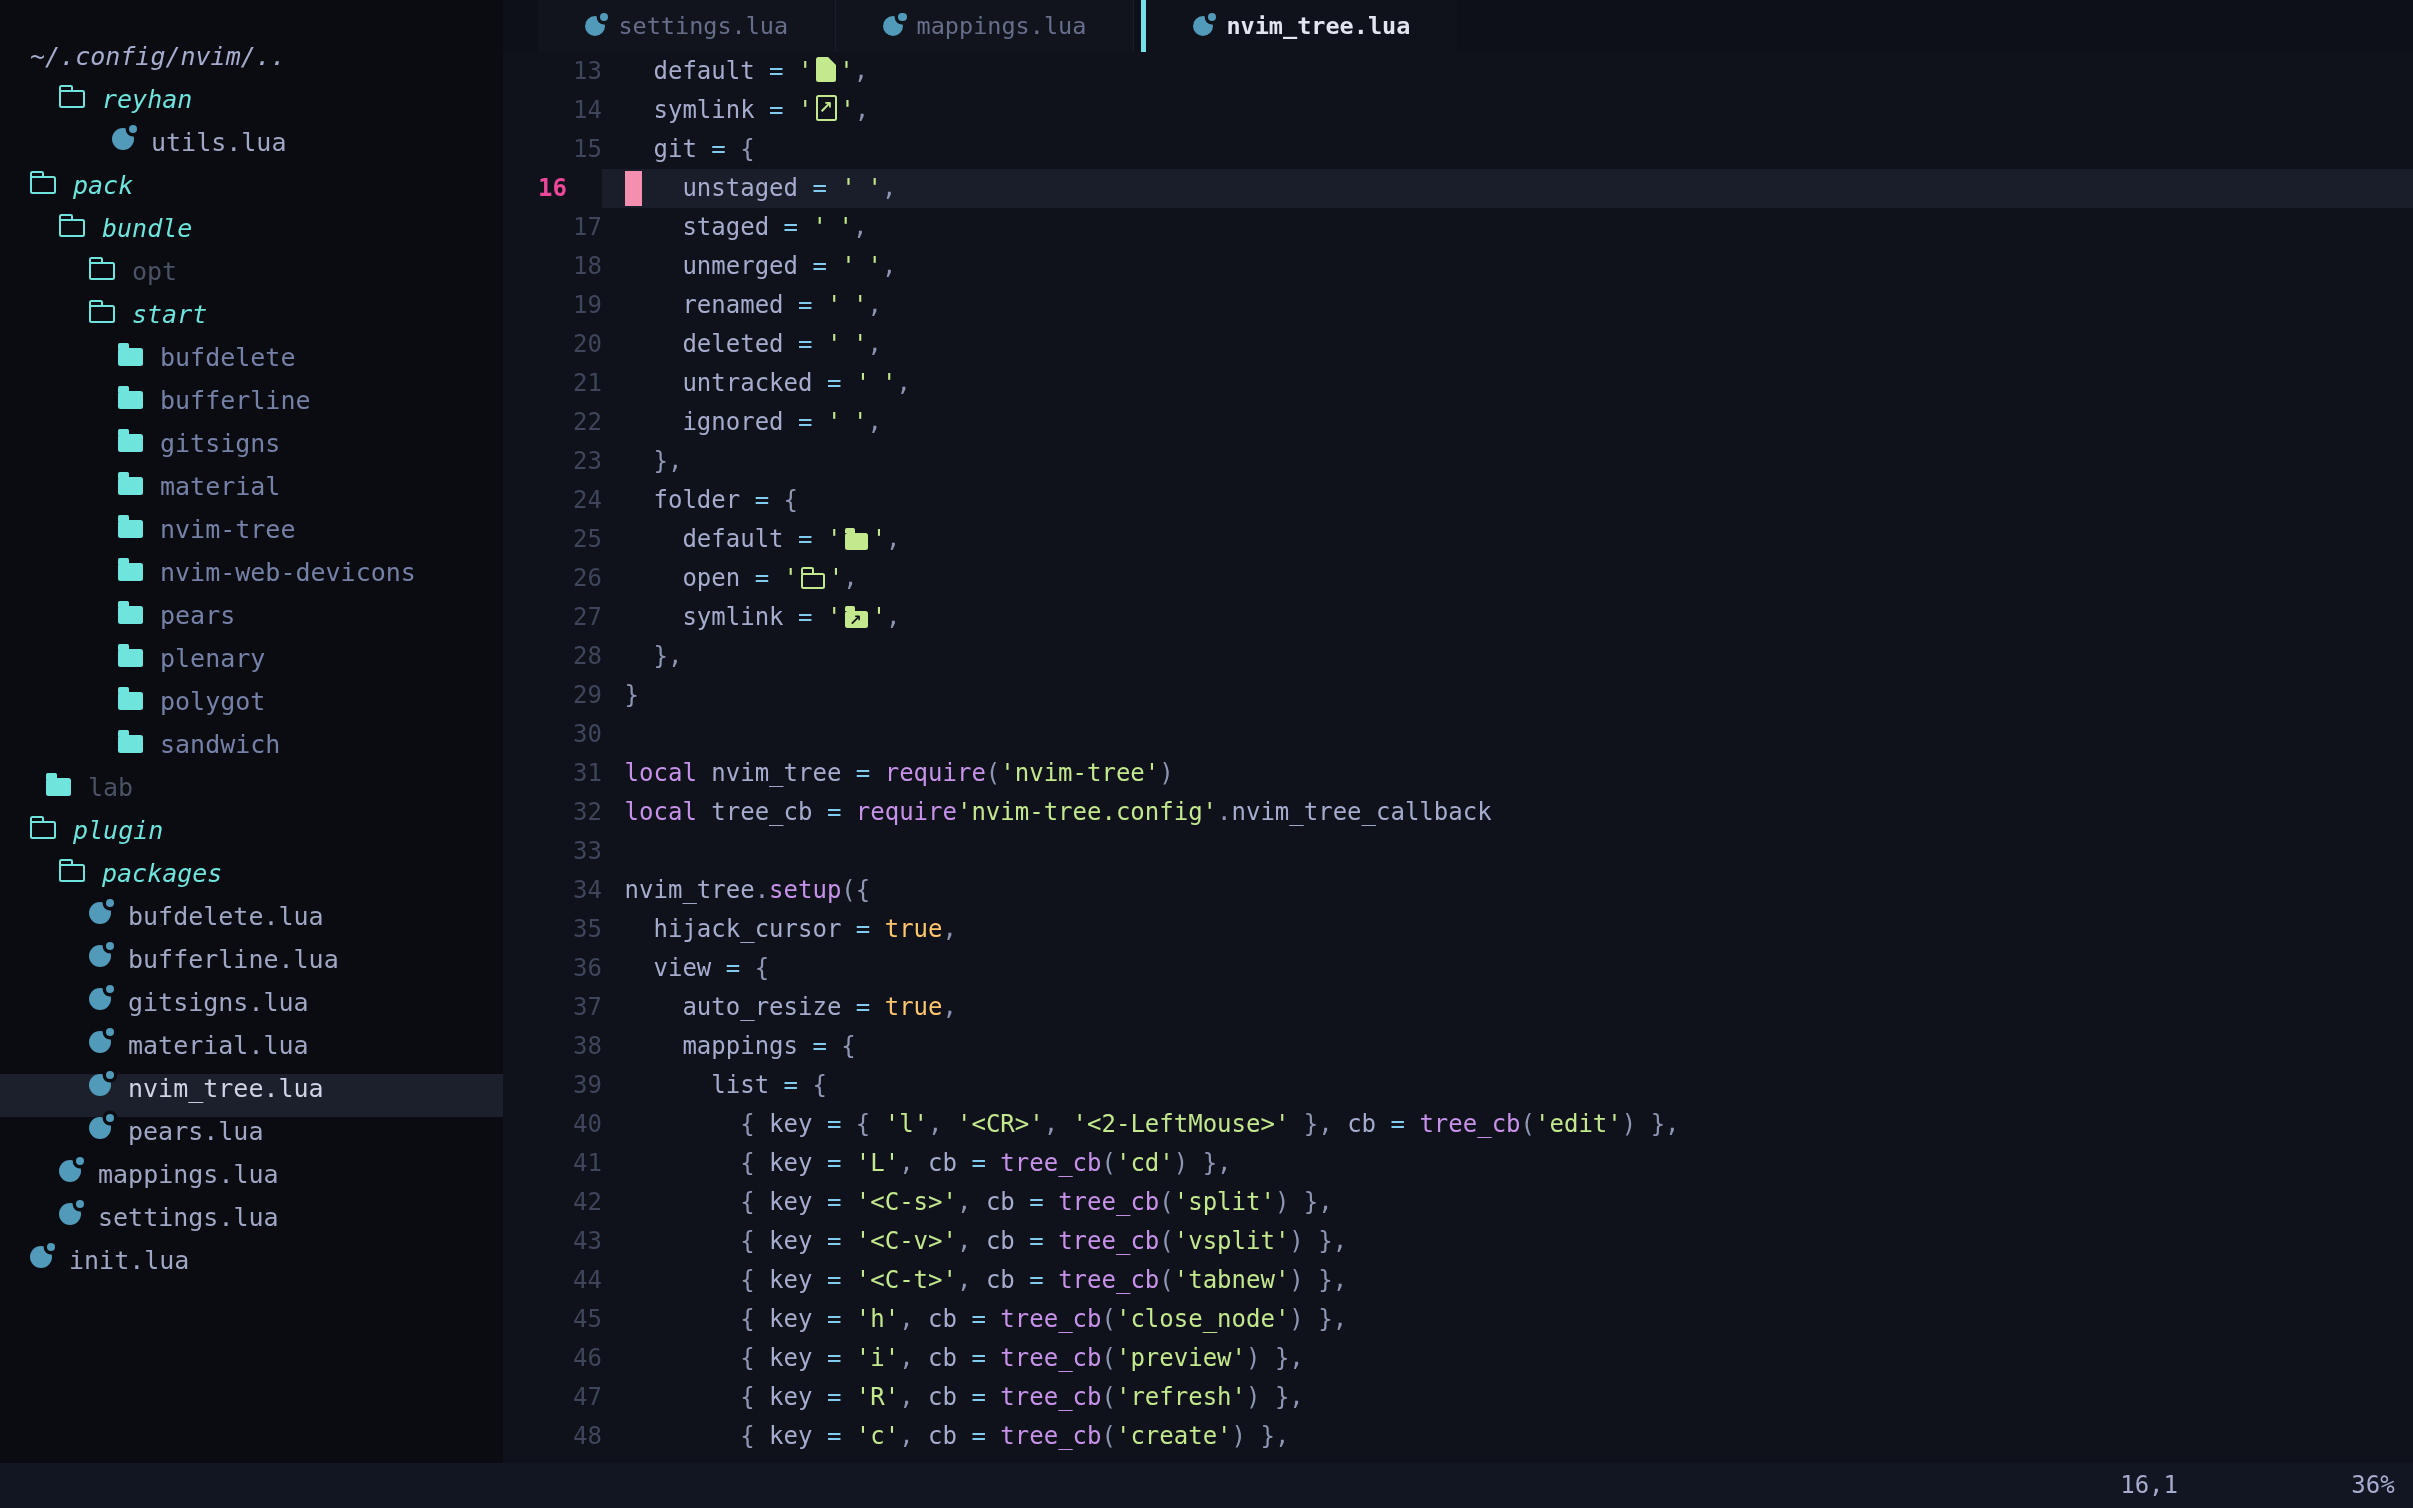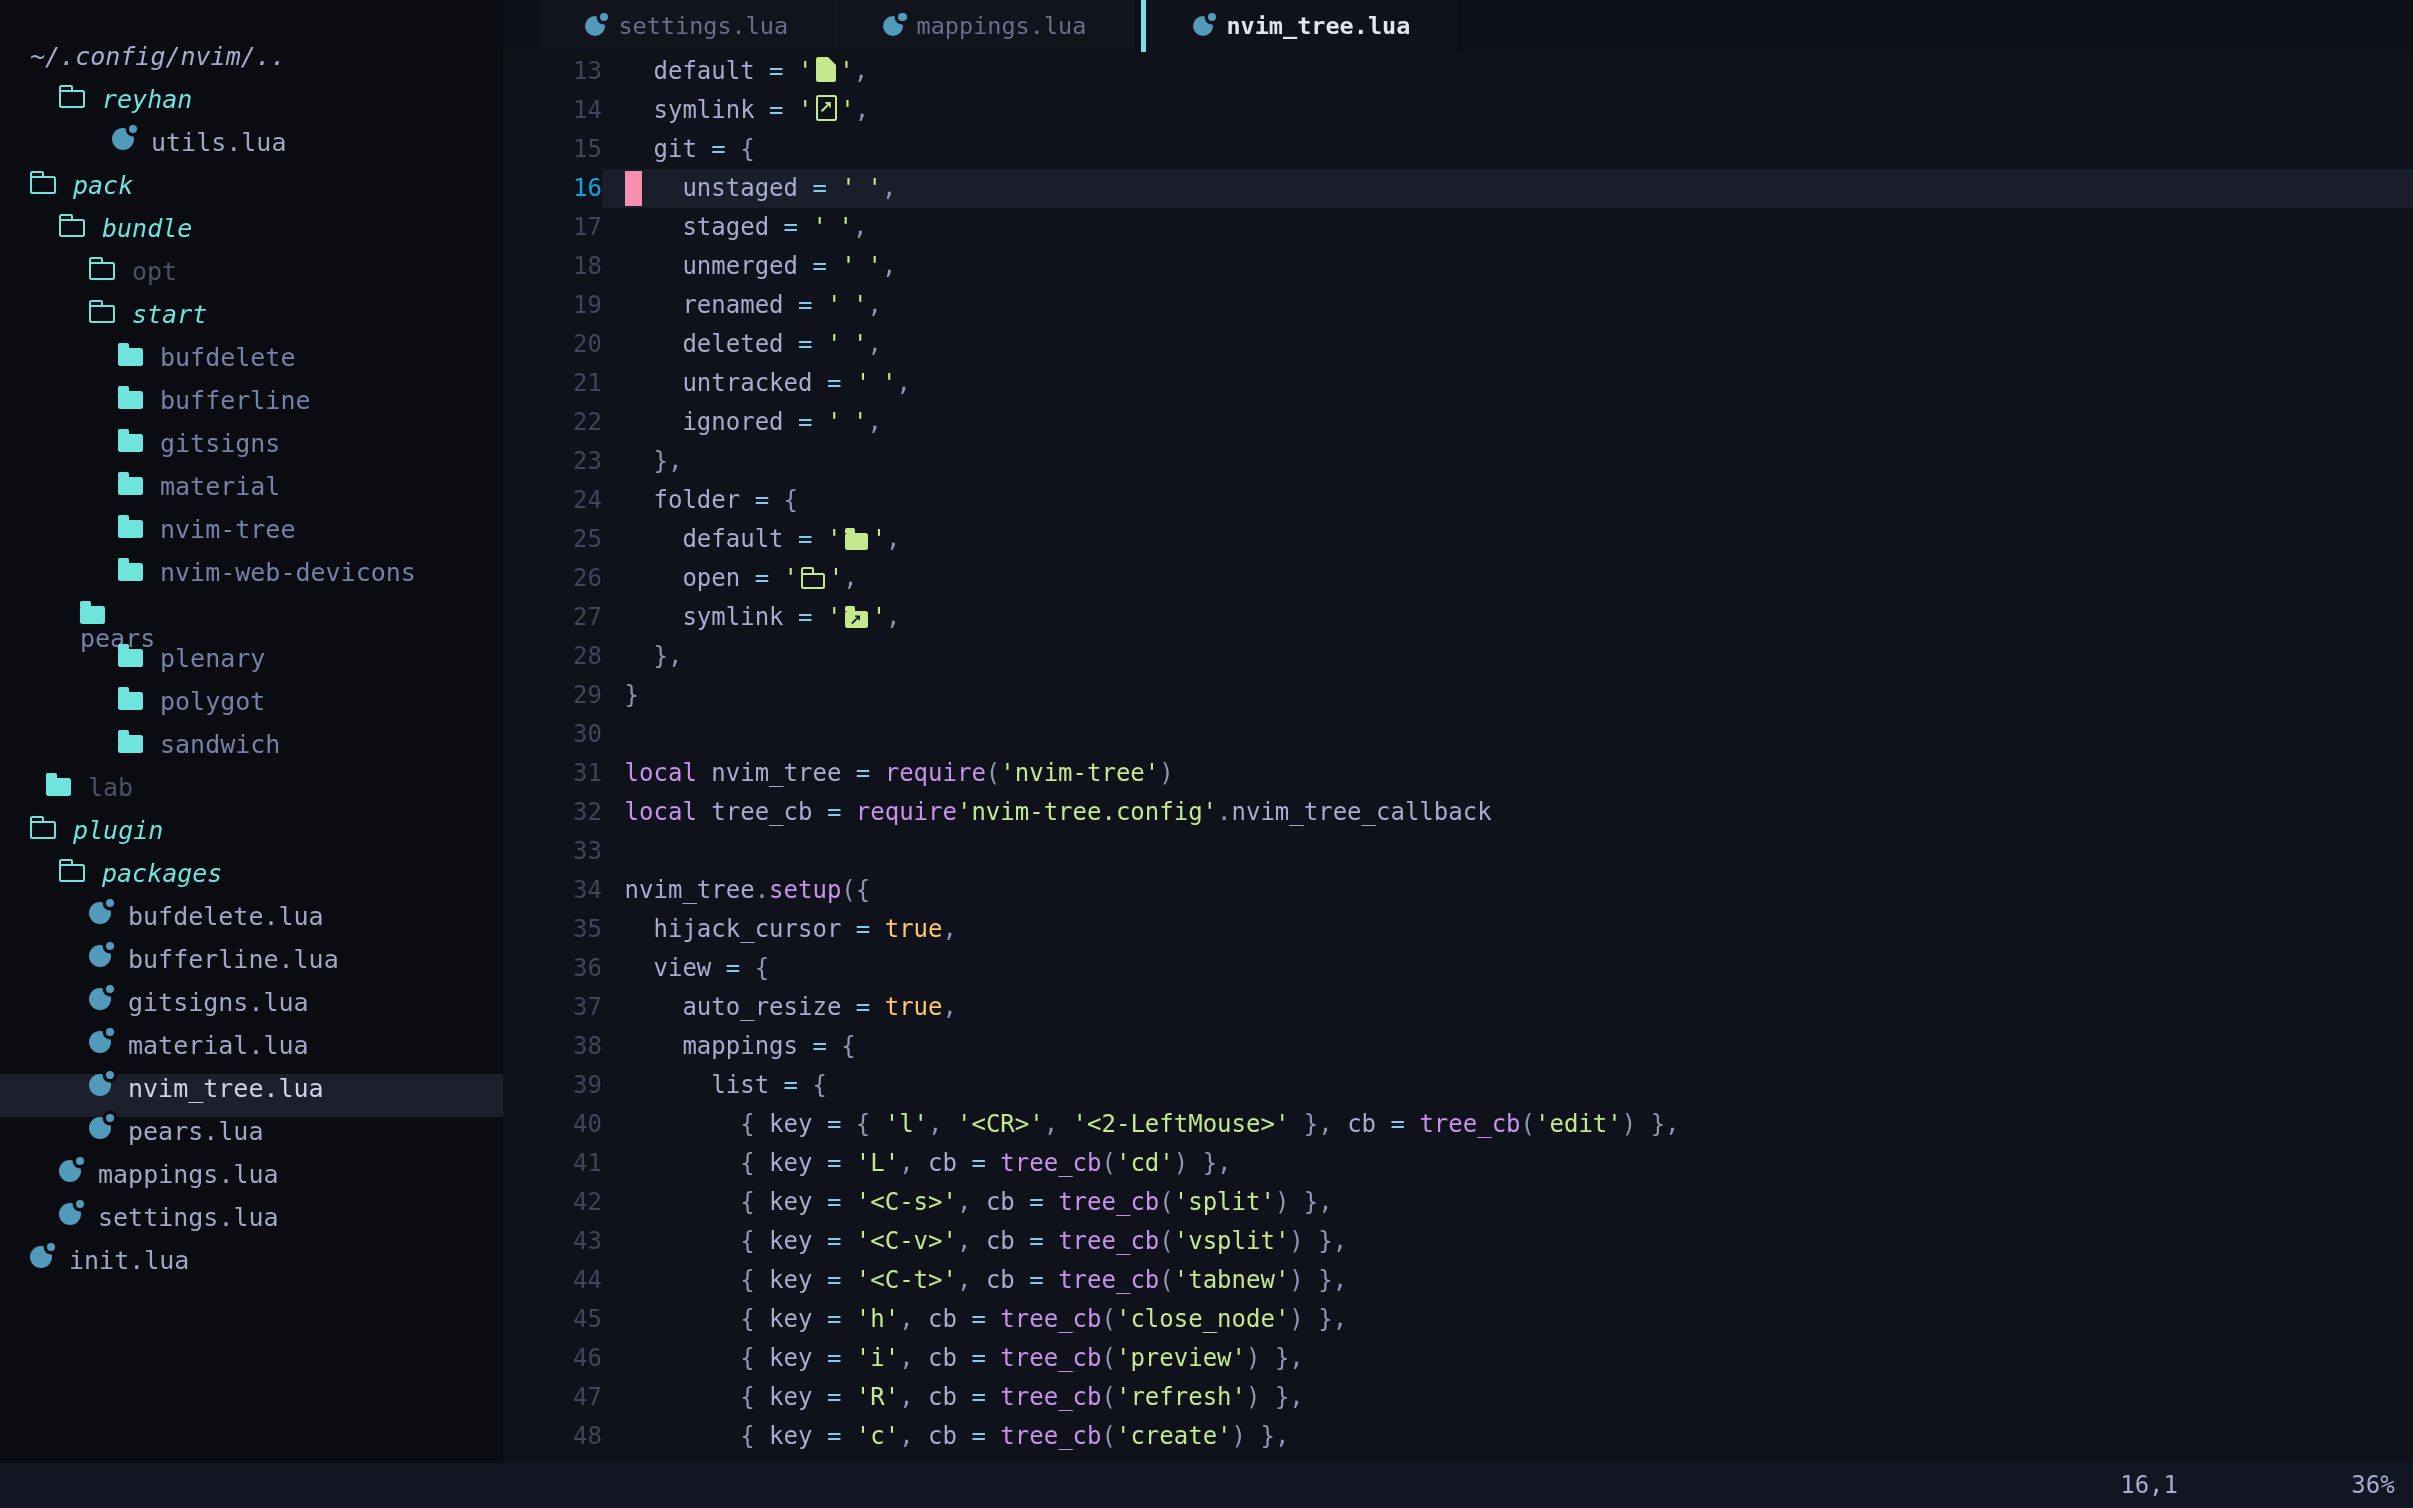--- a/index.html
+++ b/index.html
@@ -39,21 +39,21 @@
        border-right:1.7px solid #1a1e2a;font-size:23.5px;color:#676e8a;cursor:default;}
   .tab .lico{width:20px;height:20px;}
   .tab .lico::after{box-shadow:0 0 0 3.4px #11141d;}
   .tab.active{background:#0f121b;border-right:none;border-left:5px solid #73e2e6;
        margin-left:6.7px;color:#e2e5f0;font-weight:bold;}
   .tab.active .lico::after{box-shadow:0 0 0 3.4px #0f121b;}
 
   #code{position:relative;}
   .line{display:flex;height:39px;line-height:39px;font-size:24px;}
   .num{flex:none;width:99px;text-align:right;color:#3f455a;}
-  .line.cur .num{color:#0ea5e9;font-weight:normal;}
+  .line.cur .num{color:#ec4899;font-weight:bold;text-align:center;}
   .codetext{flex:1;padding-left:22.6px;white-space:pre;position:relative;}
   .line.cur .codetext{background:#191e2a;}
   .cursorblock{position:absolute;left:22.6px;top:1.7px;width:17.6px;height:35px;background:#f48fb0;}
 
   .t-id{color:#a6accd;} .t-op{color:#82ccf0;} .t-str{color:#c3e88d;}
   .t-kw{color:#c792ea;} .t-bool{color:#ffc66d;} .t-pn{color:#8f96b4;}
   .t-gap{display:inline-block;width:11.7px;}
 
   
   .ico{display:inline-block;position:relative;vertical-align:-3.4px;margin:0 3.4px;}
@@ -130,21 +130,21 @@
         <span class="lbl-pkg">material</span>
       </div>
       <div class="trow" style="padding-left: 118px;">
         <span class="ic fold filled"></span>
         <span class="lbl-pkg">nvim-tree</span>
       </div>
       <div class="trow" style="padding-left: 118px;">
         <span class="ic fold filled"></span>
         <span class="lbl-pkg">nvim-web-devicons</span>
       </div>
-      <div class="trow" style="padding-left: 80px; flex-direction: column;">
+      <div class="trow" style="padding-left: 118px;">
         <span class="ic fold filled"></span>
         <span class="lbl-pkg">pears</span>
       </div>
       <div class="trow" style="padding-left: 118px;">
         <span class="ic fold filled"></span>
         <span class="lbl-pkg">plenary</span>
       </div>
       <div class="trow" style="padding-left: 118px;">
         <span class="ic fold filled"></span>
         <span class="lbl-pkg">polygot</span>

